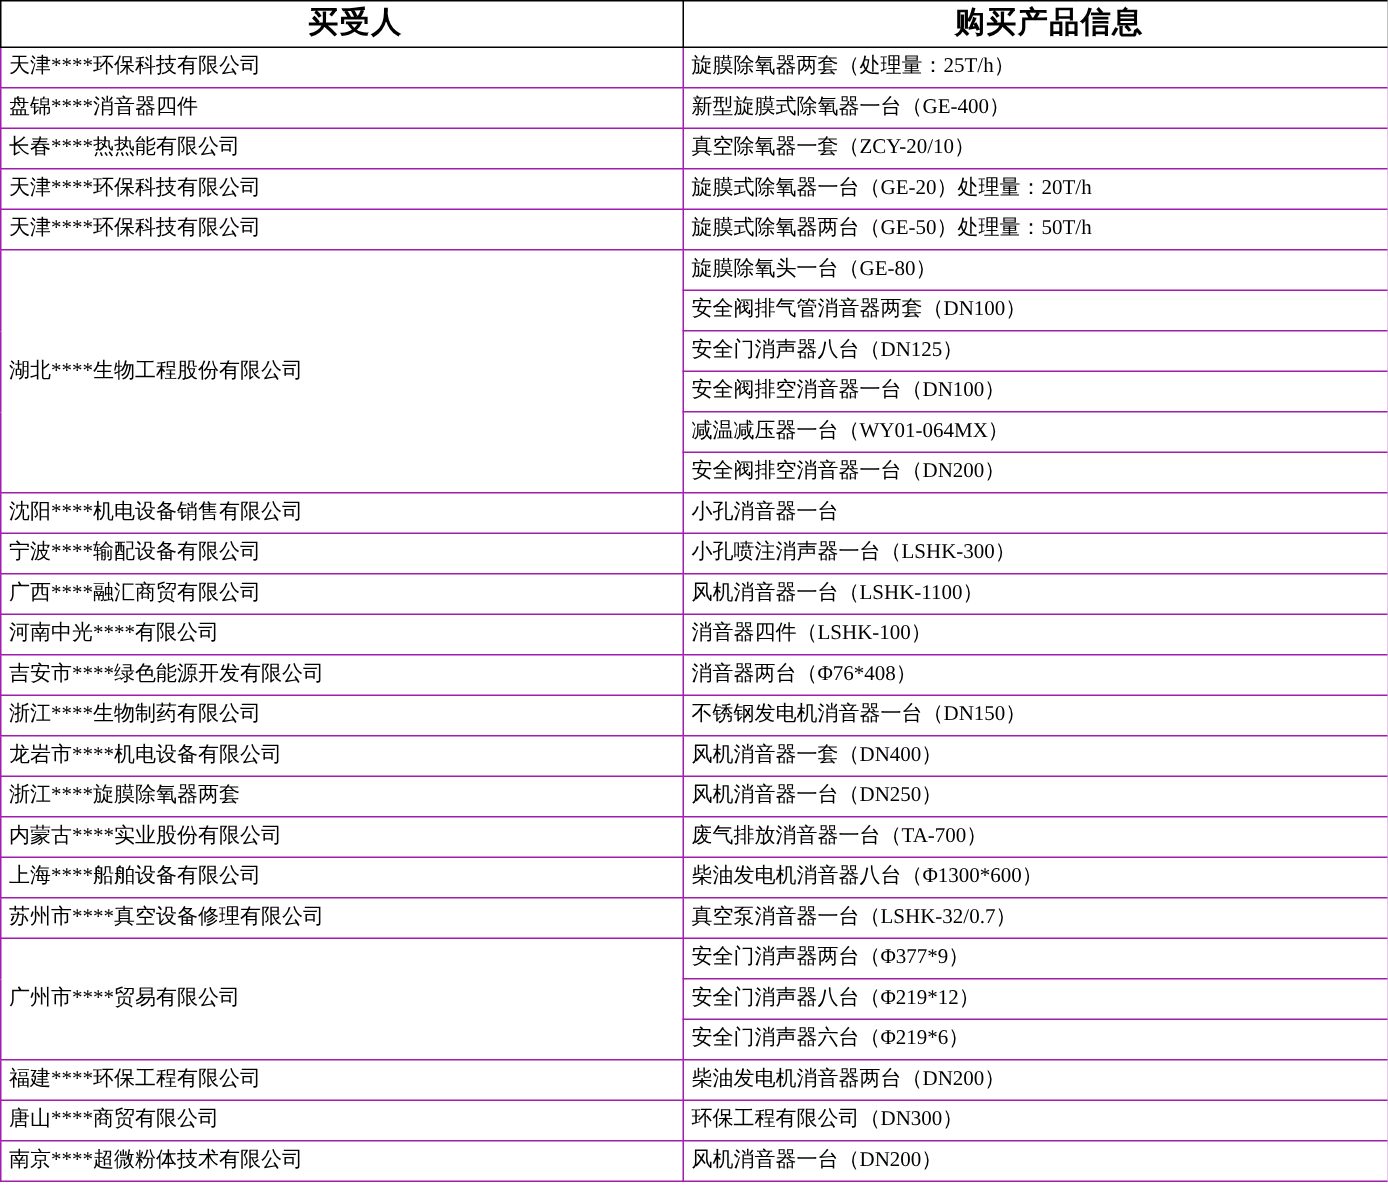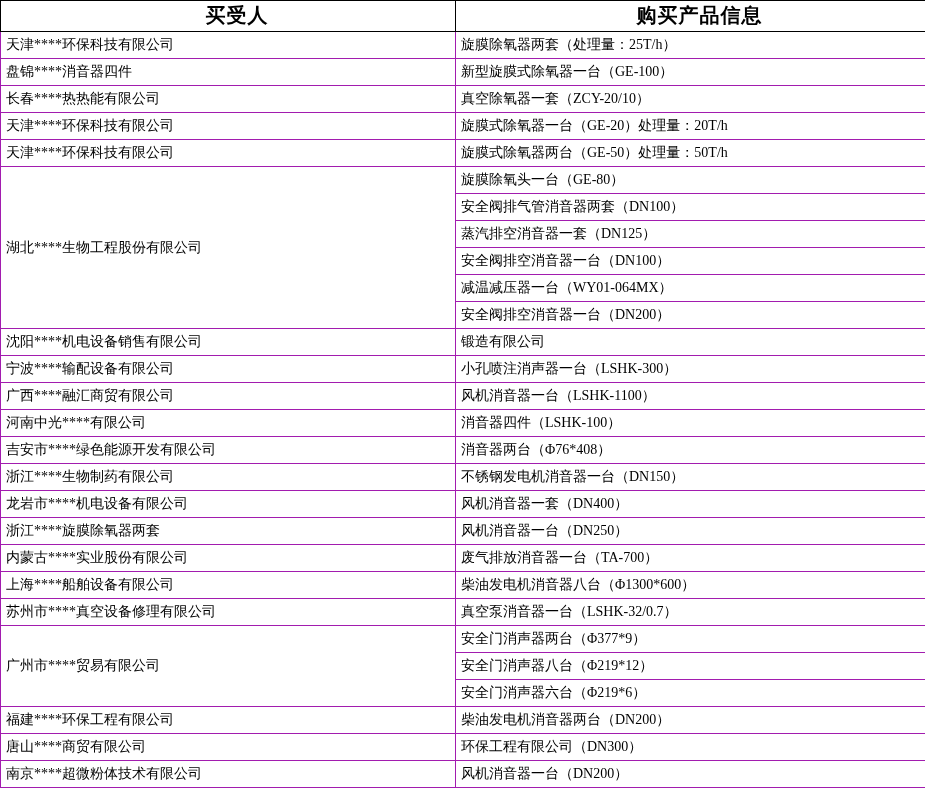--- a/index.html
+++ b/index.html
@@ -65,21 +65,21 @@
         <th>购买产品信息</th>
       </tr>
     </thead>
     <tbody id="table-body">
         <tr>
           <td class="buyer-cell">天津****环保科技有限公司</td>
           <td class="product-cell">旋膜除氧器两套（处理量：25T/h）</td>
         </tr>
         <tr>
           <td class="buyer-cell">盘锦****消音器四件</td>
-          <td class="product-cell">新型旋膜式除氧器一台（GE-100）</td>
+          <td class="product-cell">新型旋膜式除氧器一台（GE-400）</td>
         </tr>
         <tr>
           <td class="buyer-cell">长春****热热能有限公司</td>
           <td class="product-cell">真空除氧器一套（ZCY-20/10）</td>
         </tr>
         <tr>
           <td class="buyer-cell">天津****环保科技有限公司</td>
           <td class="product-cell">旋膜式除氧器一台（GE-20）处理量：20T/h</td>
         </tr>
         <tr>
@@ -87,34 +87,34 @@
           <td class="product-cell">旋膜式除氧器两台（GE-50）处理量：50T/h</td>
         </tr>
         <tr>
           <td class="buyer-cell" rowspan="6">湖北****生物工程股份有限公司</td>
           <td class="product-cell">旋膜除氧头一台（GE-80）</td>
         </tr>
         <tr>
           <td class="product-cell">安全阀排气管消音器两套（DN100）</td>
         </tr>
         <tr>
-          <td class="product-cell">蒸汽排空消音器一套（DN125）</td>
+          <td class="product-cell">安全门消声器八台（DN125）</td>
         </tr>
         <tr>
           <td class="product-cell">安全阀排空消音器一台（DN100）</td>
         </tr>
         <tr>
           <td class="product-cell">减温减压器一台（WY01-064MX）</td>
         </tr>
         <tr>
           <td class="product-cell">安全阀排空消音器一台（DN200）</td>
         </tr>
         <tr>
           <td class="buyer-cell">沈阳****机电设备销售有限公司</td>
-          <td class="product-cell">锻造有限公司</td>
+          <td class="product-cell">小孔消音器一台</td>
         </tr>
         <tr>
           <td class="buyer-cell">宁波****输配设备有限公司</td>
           <td class="product-cell">小孔喷注消声器一台（LSHK-300）</td>
         </tr>
         <tr>
           <td class="buyer-cell">广西****融汇商贸有限公司</td>
           <td class="product-cell">风机消音器一台（LSHK-1100）</td>
         </tr>
         <tr>

